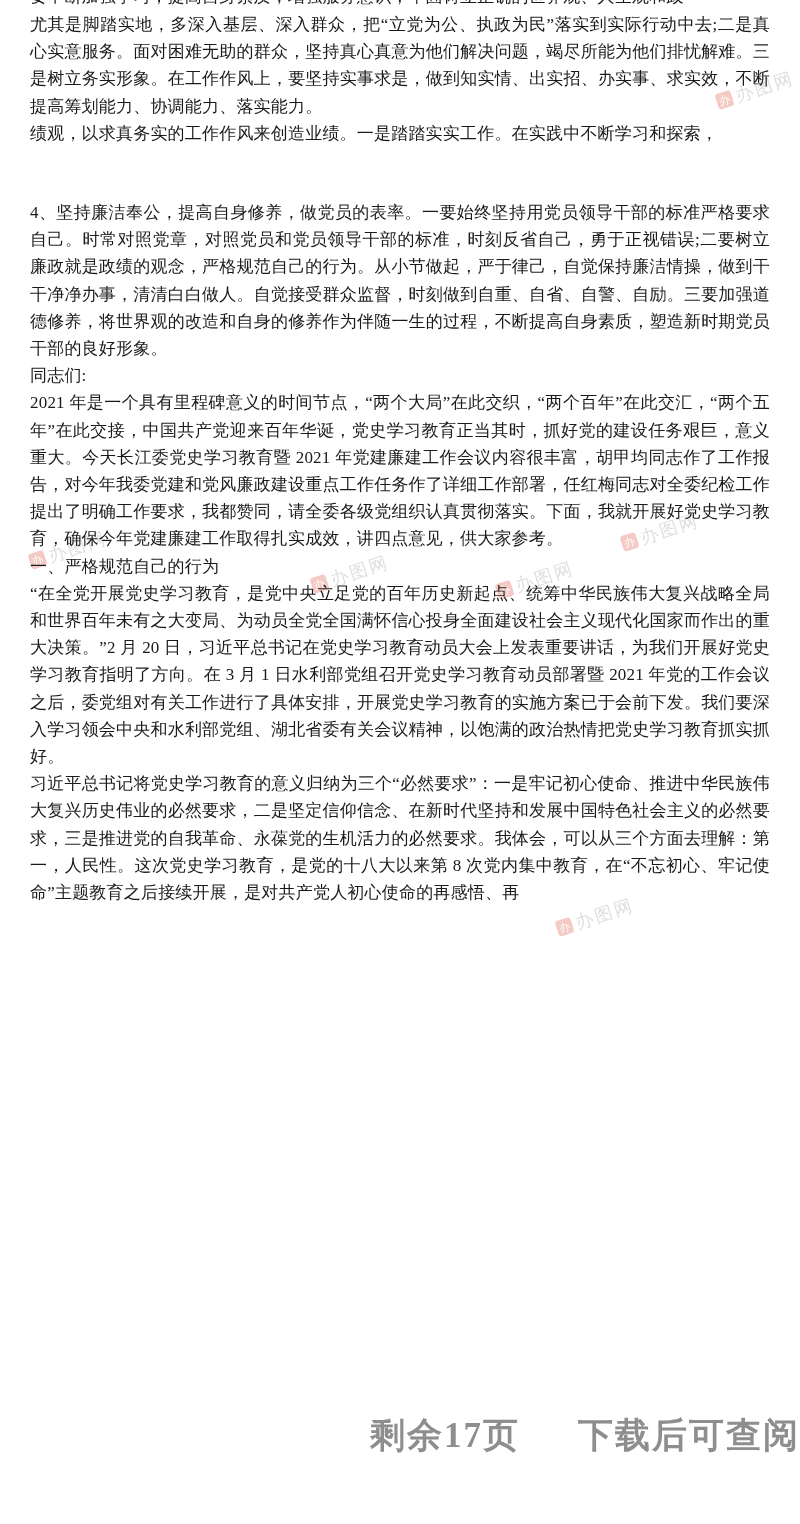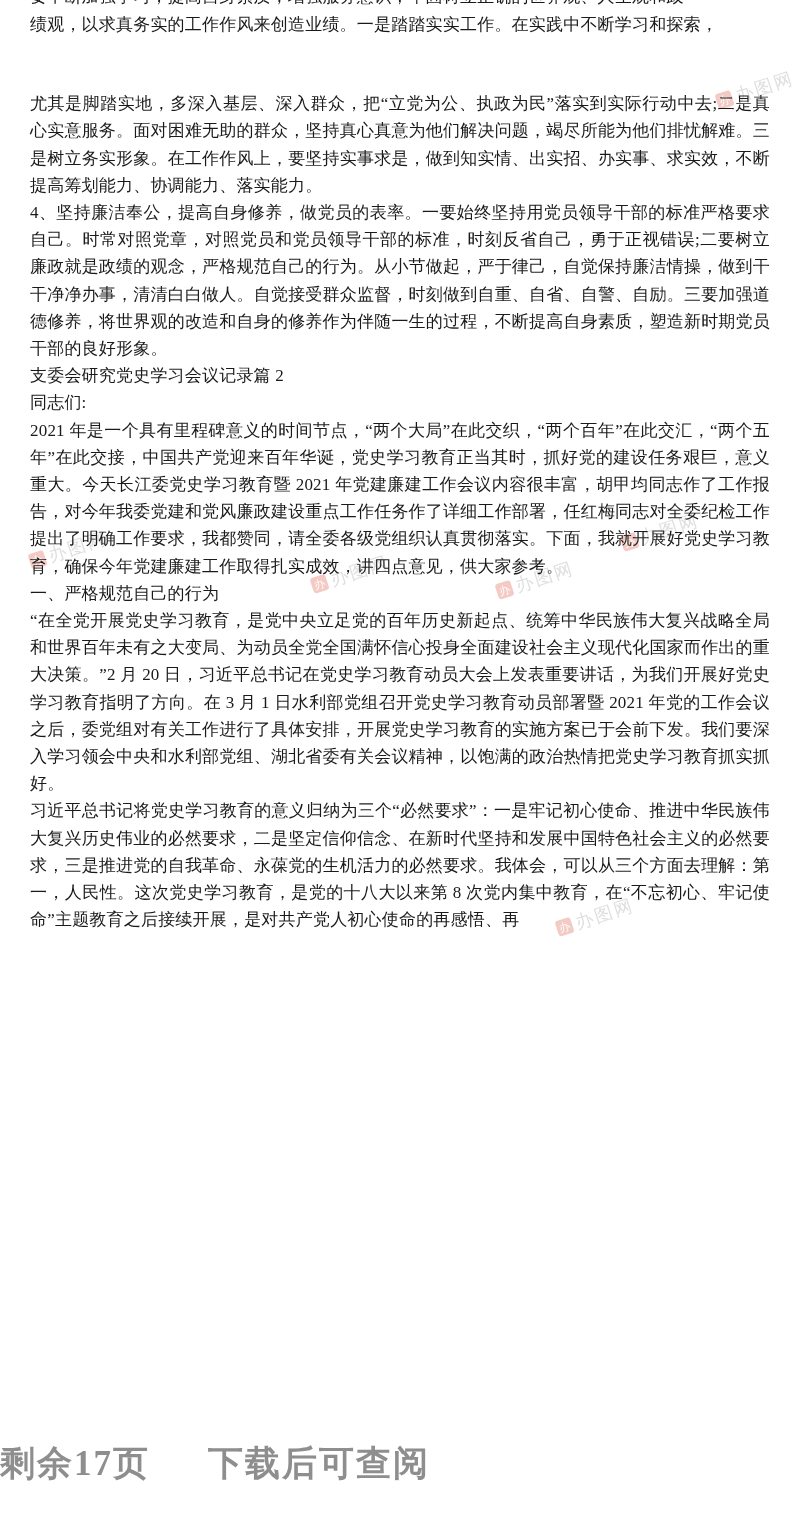--- a/index.html
+++ b/index.html
@@ -45,27 +45,26 @@
     font-family: "Liberation Sans", sans-serif;
   }
   .wm-text {
     color: #c5c5c5; opacity: 0.55;
     font-size: 18px; letter-spacing: 2px;
     font-family: "Liberation Sans", sans-serif;
   }
 
   .footer {
     position: absolute; left: 0; right: 0; top: 1412px;
-    text-align: left;
+    text-align: right;
     color: #8e8e8e;
     font-weight: bold;
     font-size: 35px;
     letter-spacing: 2px;
     z-index: 2;
-    margin-top: 28px;
   }
   .footer .sp { display: inline-block; width: 58px; }
 </style>
 </head>
 <body>
 
 <div class="watermark" style="left:715px; top:78px;">
   <span class="wm-icon">办</span>
   <span class="wm-text">办图网</span>
 </div>
@@ -89,24 +88,23 @@
   <span class="wm-icon">办</span>
   <span class="wm-text">办图网</span>
 </div>
 
 <div class="page">
 
   <div class="clip-line">
     <span>要不断加强学习，提高自身素质，增强服务意识，牢固树立正确的世界观、人生观和政</span>
   </div>
 
+  <p class="para">尤其是脚踏实地，多深入基层、深入群众，把“立党为公、执政为民”落实到实际行动中去;二是真心实意服务。面对困难无助的群众，坚持真心真意为他们解决问题，竭尽所能为他们排忧解难。三是树立务实形象。在工作作风上，要坚持实事求是，做到知实情、出实招、办实事、求实效，不断提高筹划能力、协调能力、落实能力。</p>
   <p class="para gap-after">绩观，以求真务实的工作作风来创造业绩。一是踏踏实实工作。在实践中不断学习和探索，</p>
-  <p class="para">尤其是脚踏实地，多深入基层、深入群众，把“立党为公、执政为民”落实到实际行动中去;二是真心实意服务。面对困难无助的群众，坚持真心真意为他们解决问题，竭尽所能为他们排忧解难。三是树立务实形象。在工作作风上，要坚持实事求是，做到知实情、出实招、办实事、求实效，不断提高筹划能力、协调能力、落实能力。</p>
   <p class="para">4、坚持廉洁奉公，提高自身修养，做党员的表率。一要始终坚持用党员领导干部的标准严格要求自己。时常对照党章，对照党员和党员领导干部的标准，时刻反省自己，勇于正视错误;二要树立廉政就是政绩的观念，严格规范自己的行为。从小节做起，严于律己，自觉保持廉洁情操，做到干干净净办事，清清白白做人。自觉接受群众监督，时刻做到自重、自省、自警、自励。三要加强道德修养，将世界观的改造和自身的修养作为伴随一生的过程，不断提高自身素质，塑造新时期党员干部的良好形象。</p>
-  <p class="para">支委会研究党史学习会议记录篇 2</p>
   <p class="para">同志们:</p>
   <p class="para">2021 年是一个具有里程碑意义的时间节点，“两个大局”在此交织，“两个百年”在此交汇，“两个五年”在此交接，中国共产党迎来百年华诞，党史学习教育正当其时，抓好党的建设任务艰巨，意义重大。今天长江委党史学习教育暨 2021 年党建廉建工作会议内容很丰富，胡甲均同志作了工作报告，对今年我委党建和党风廉政建设重点工作任务作了详细工作部署，任红梅同志对全委纪检工作提出了明确工作要求，我都赞同，请全委各级党组织认真贯彻落实。下面，我就开展好党史学习教育，确保今年党建廉建工作取得扎实成效，讲四点意见，供大家参考。</p>
   <p class="para">一、严格规范自己的行为</p>
   <p class="para">“在全党开展党史学习教育，是党中央立足党的百年历史新起点、统筹中华民族伟大复兴战略全局和世界百年未有之大变局、为动员全党全国满怀信心投身全面建设社会主义现代化国家而作出的重大决策。”2 月 20 日，习近平总书记在党史学习教育动员大会上发表重要讲话，为我们开展好党史学习教育指明了方向。在 3 月 1 日水利部党组召开党史学习教育动员部署暨 2021 年党的工作会议之后，委党组对有关工作进行了具体安排，开展党史学习教育的实施方案已于会前下发。我们要深入学习领会中央和水利部党组、湖北省委有关会议精神，以饱满的政治热情把党史学习教育抓实抓好。</p>
   <p class="para">习近平总书记将党史学习教育的意义归纳为三个“必然要求”：一是牢记初心使命、推进中华民族伟大复兴历史伟业的必然要求，二是坚定信仰信念、在新时代坚持和发展中国特色社会主义的必然要求，三是推进党的自我革命、永葆党的生机活力的必然要求。我体会，可以从三个方面去理解：第一，人民性。这次党史学习教育，是党的十八大以来第 8 次党内集中教育，在“不忘初心、牢记使命”主题教育之后接续开展，是对共产党人初心使命的再感悟、再</p>
 
 </div>
 
 <div class="footer">
   <span>剩余17页</span><span class="sp"></span><span>下载后可查阅</span>

